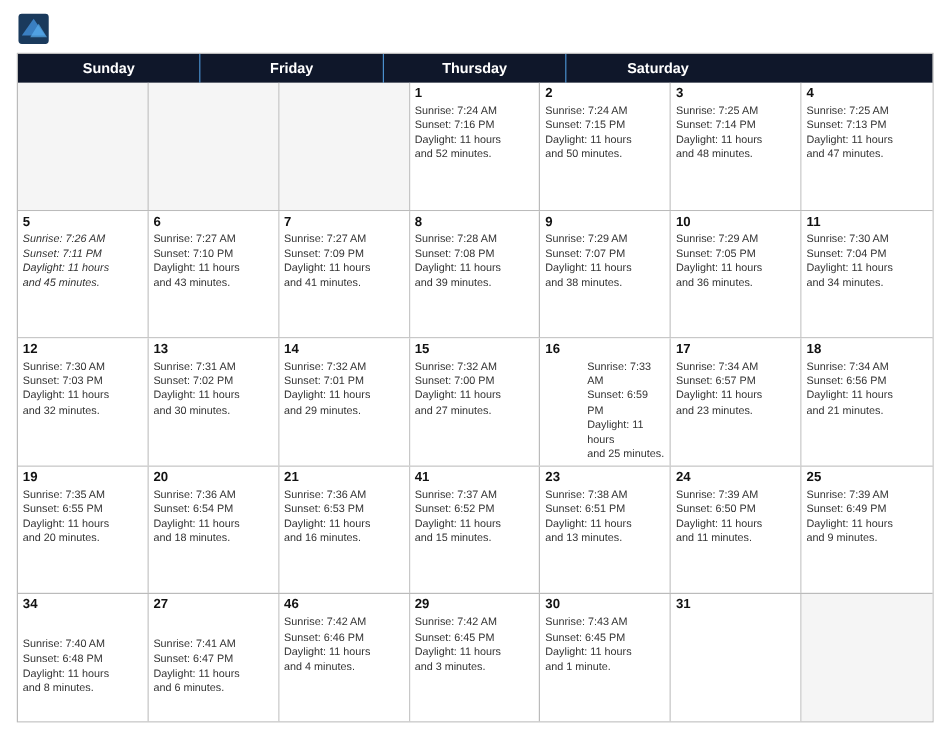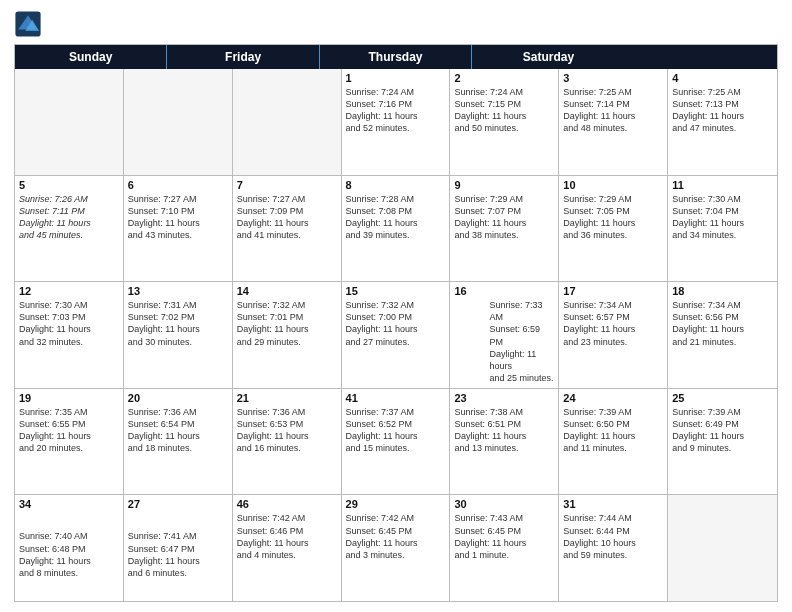--- a/index.html
+++ b/index.html
@@ -355,22 +355,18 @@
           </div>
           <div class="cell">
             <div class="cell-date">30</div>
             <div class="cell-info" style="white-space: pre-line;">Sunrise: 7:43 AM
 Sunset: 6:45 PM
 Daylight: 11 hours
 and 1 minute.</div>
           </div>
           <div class="cell">
             <div class="cell-date">31</div>
-            <div class="cell-info" style="white-space: pre-line;">Sunrise: 7:44 AM
-Sunset: 6:44 PM
-Daylight: 10 hours
-and 59 minutes.</div>
           </div>
           <div class="cell empty"></div>
         </div>
       </div>
   </div>
 </div>
 
 </body></html>

